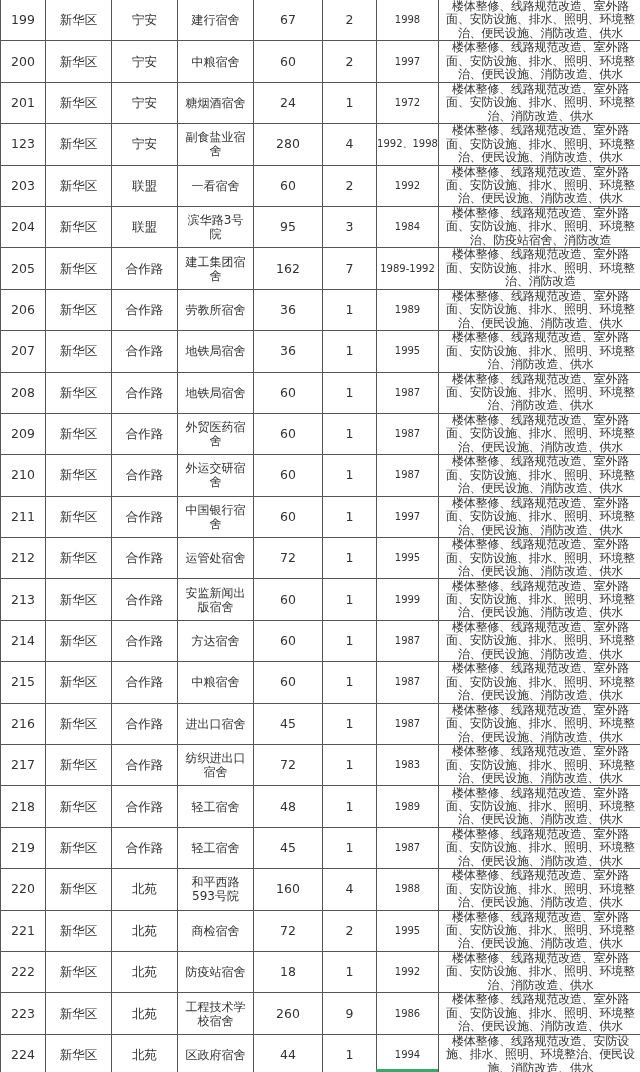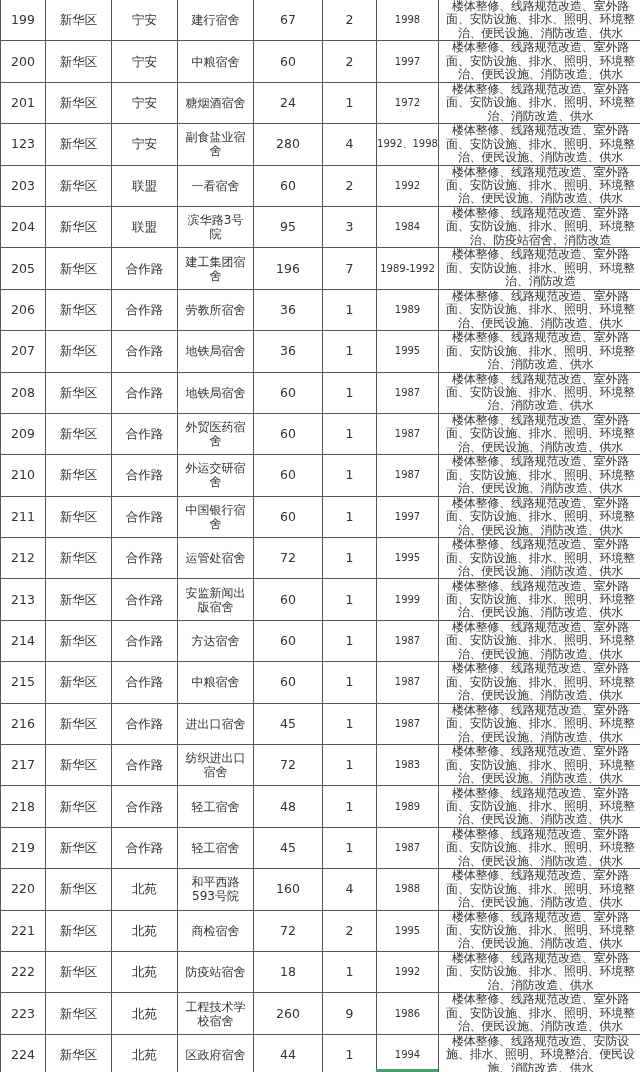--- a/index.html
+++ b/index.html
@@ -114,21 +114,21 @@
           <td>95</td>
           <td>3</td>
           <td class="c-year">1984</td>
           <td class="c-content">楼体整修、线路规范改造、室外路面、安防设施、排水、照明、环境整治、防疫站宿舍、消防改造</td>
         </tr>
         <tr>
           <td>205</td>
           <td>新华区</td>
           <td>合作路</td>
           <td class="c-name">建工集团宿舍</td>
-          <td>196</td>
+          <td>162</td>
           <td>7</td>
           <td class="c-year">1989-1992</td>
           <td class="c-content">楼体整修、线路规范改造、室外路面、安防设施、排水、照明、环境整治、消防改造</td>
         </tr>
         <tr>
           <td>206</td>
           <td>新华区</td>
           <td>合作路</td>
           <td class="c-name">劳教所宿舍</td>
           <td>36</td>

